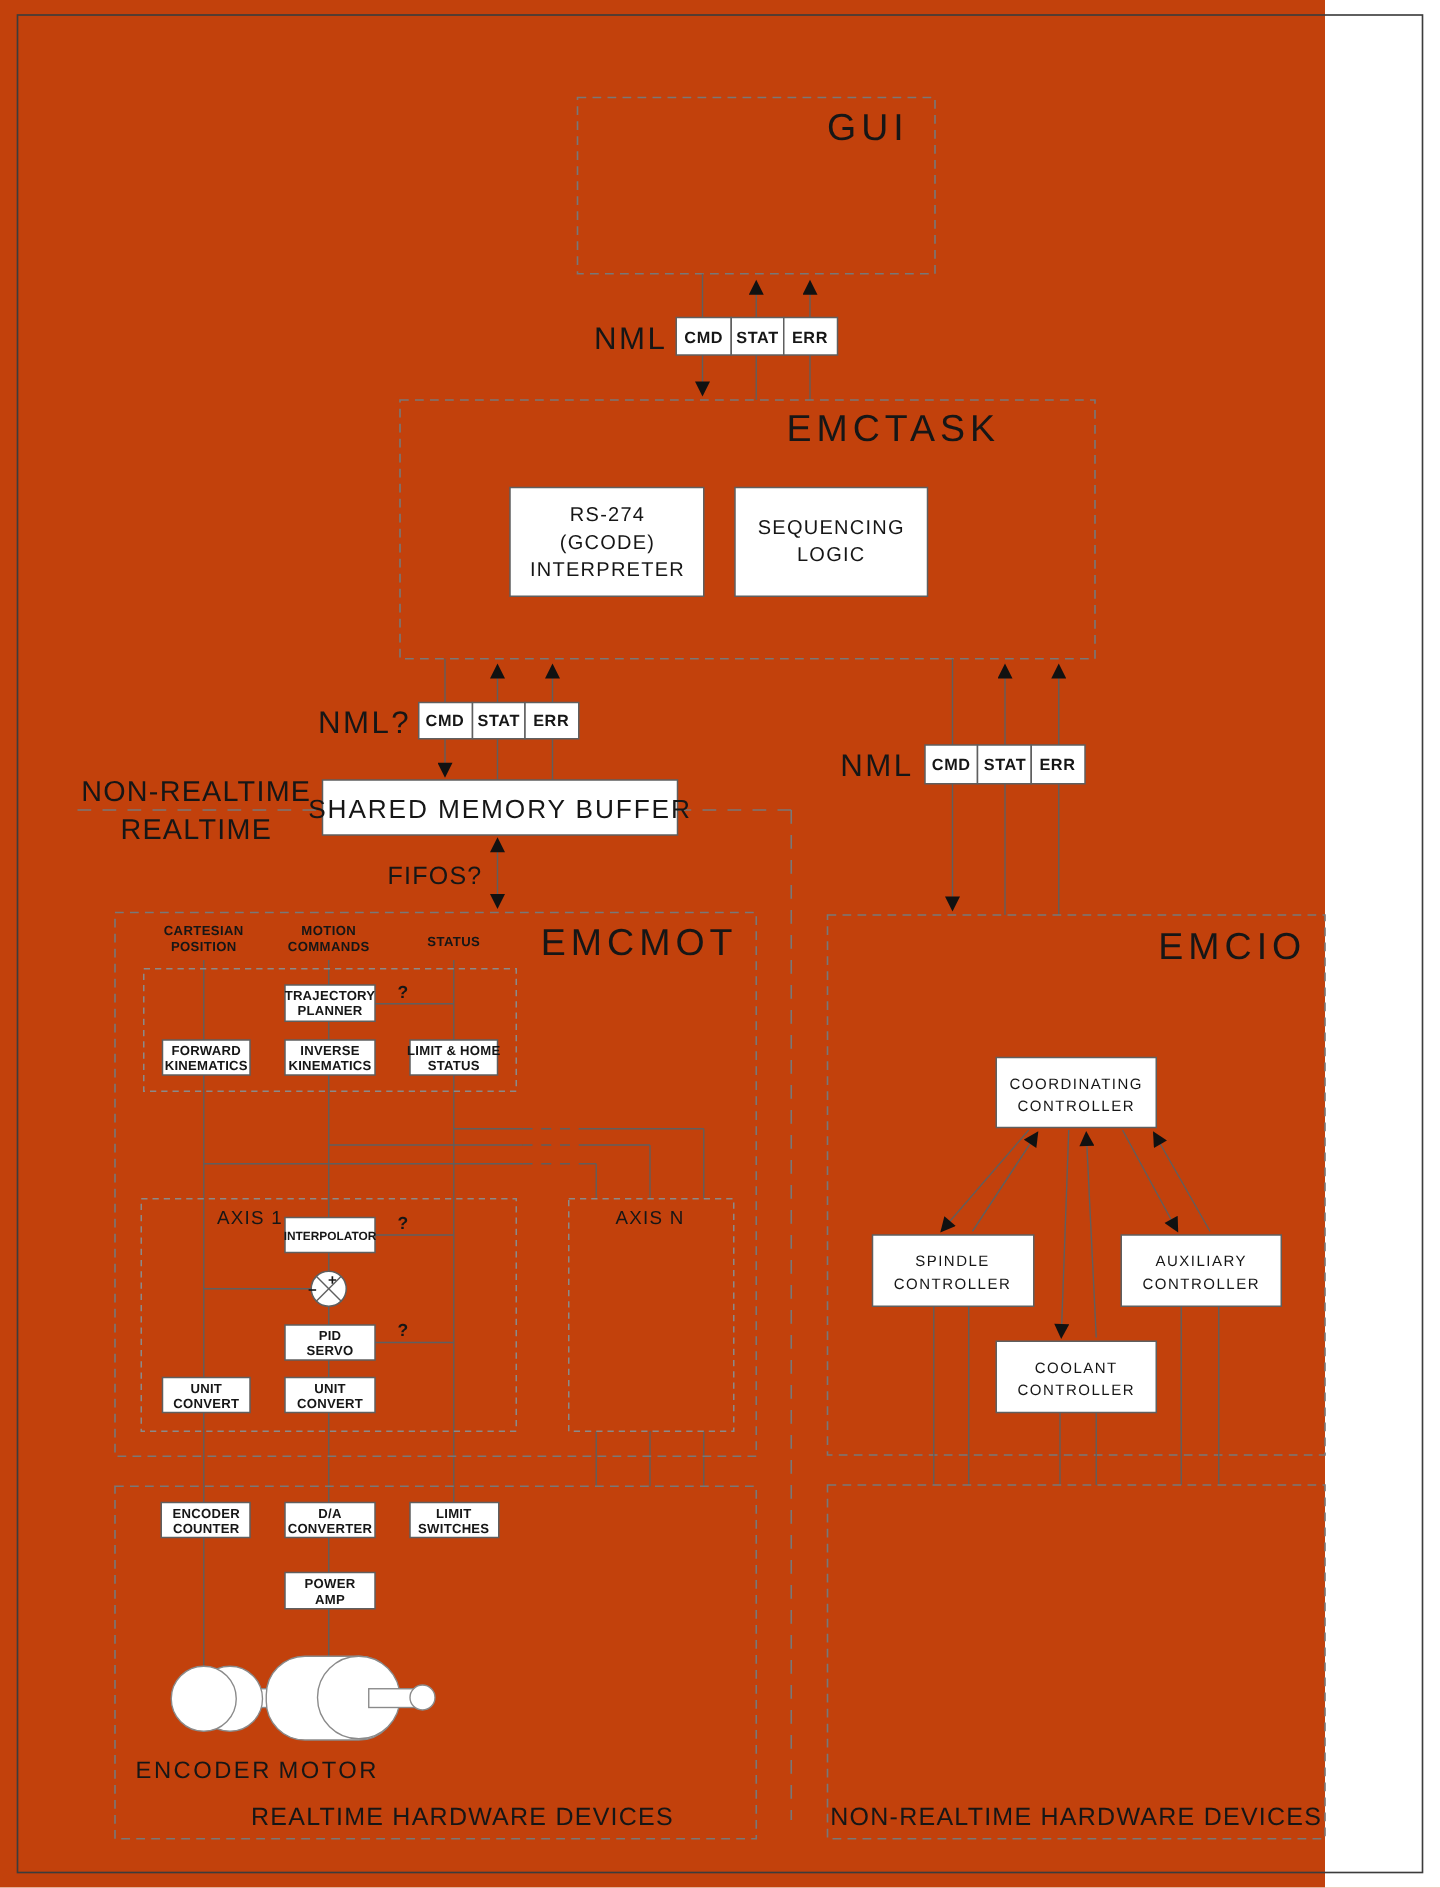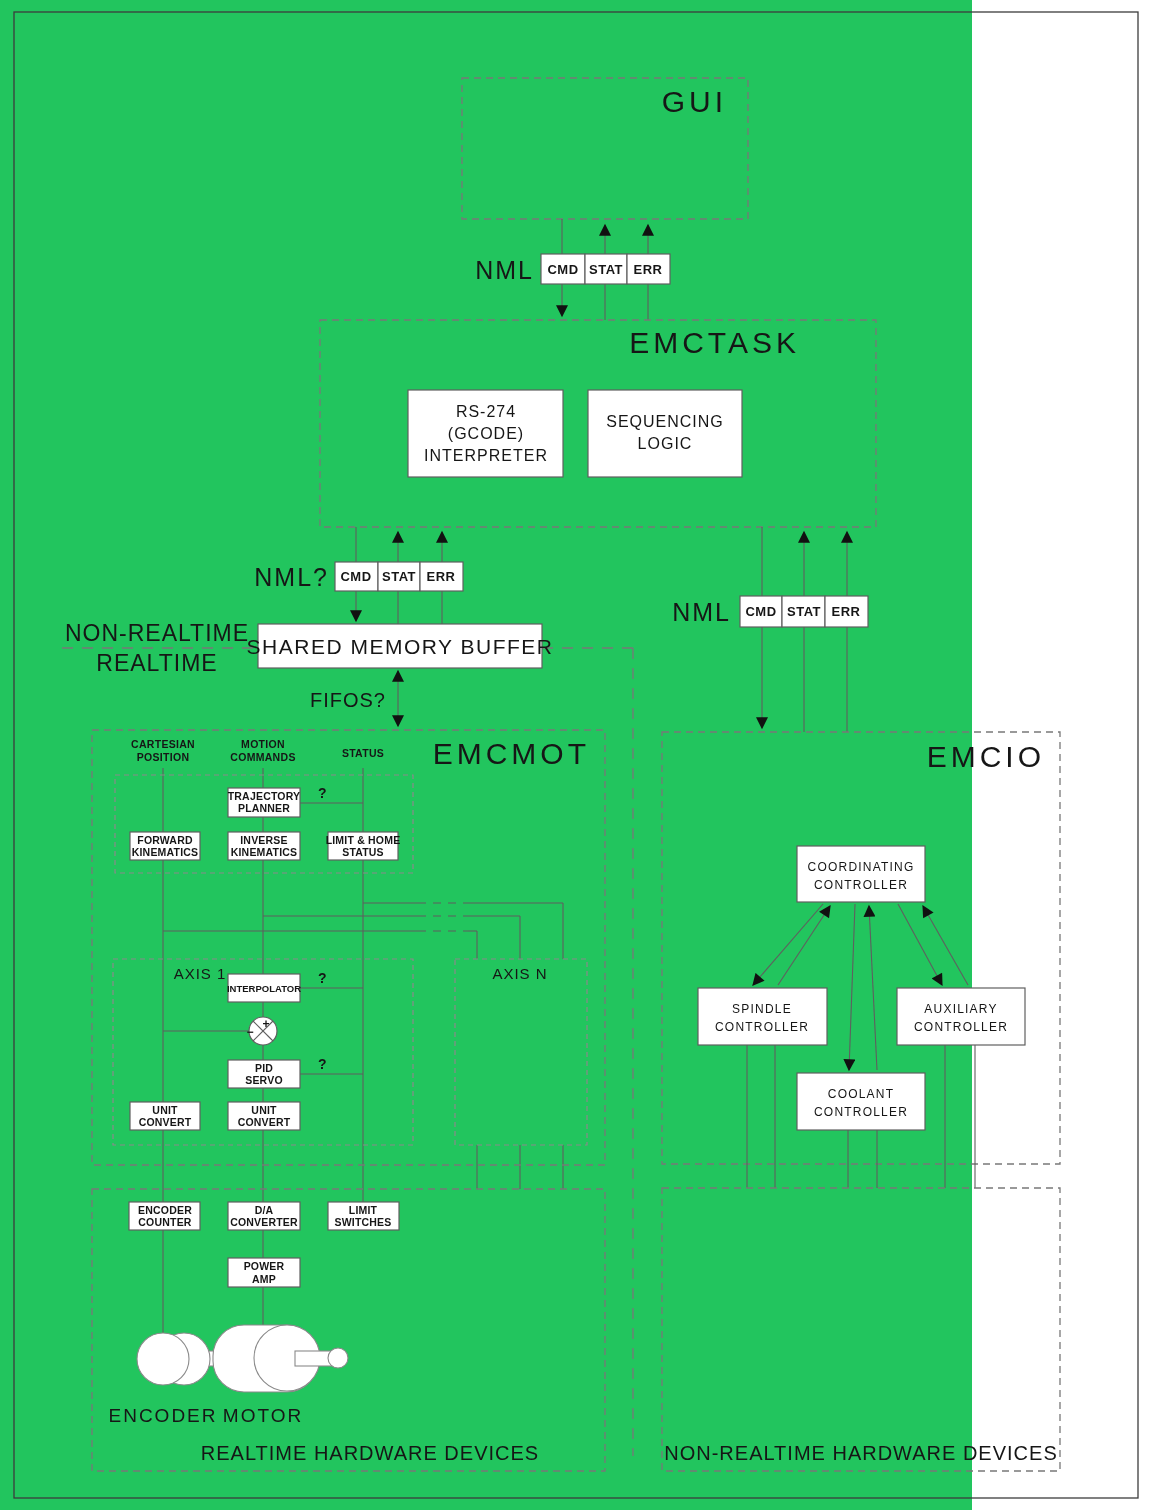--- a/index.html
+++ b/index.html
@@ -1,16 +1,16 @@
 <!DOCTYPE html>
 <html><head>
 <meta charset="utf-8">
 <style>
   html,body{margin:0;padding:0;background:#fff;}
-  .stage{width:972px;height:1510px;position:relative;background:#22c55e;}
+  .stage{width:1060px;height:1510px;position:relative;background:#c2410c;}
   svg{display:block;}
   text{font-family:"Liberation Sans","DejaVu Sans",sans-serif;fill:#161616;}
   .title{font-size:30px;letter-spacing:4px;}
   .nml-lbl{font-size:25px;letter-spacing:2px;}
   .divider-lbl{font-size:23px;letter-spacing:1px;}
   .buffer-lbl{font-size:21px;letter-spacing:1.5px;}
   .fifos-lbl{font-size:20px;letter-spacing:1px;}
   .cell-lbl{font-size:13px;font-weight:700;letter-spacing:.5px;}
   .box-lbl{font-size:10.5px;font-weight:700;letter-spacing:.2px;}
   .interp-lbl{font-size:9.5px;font-weight:700;letter-spacing:0;}

